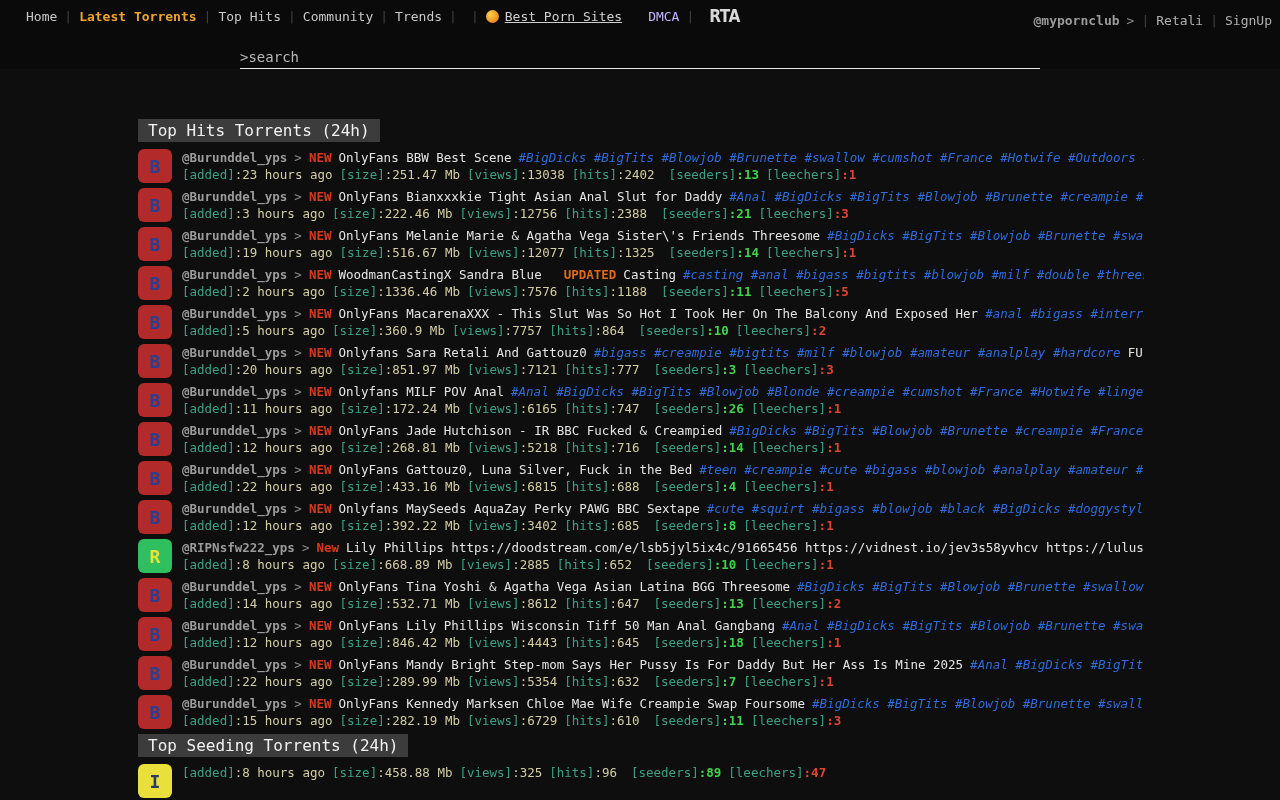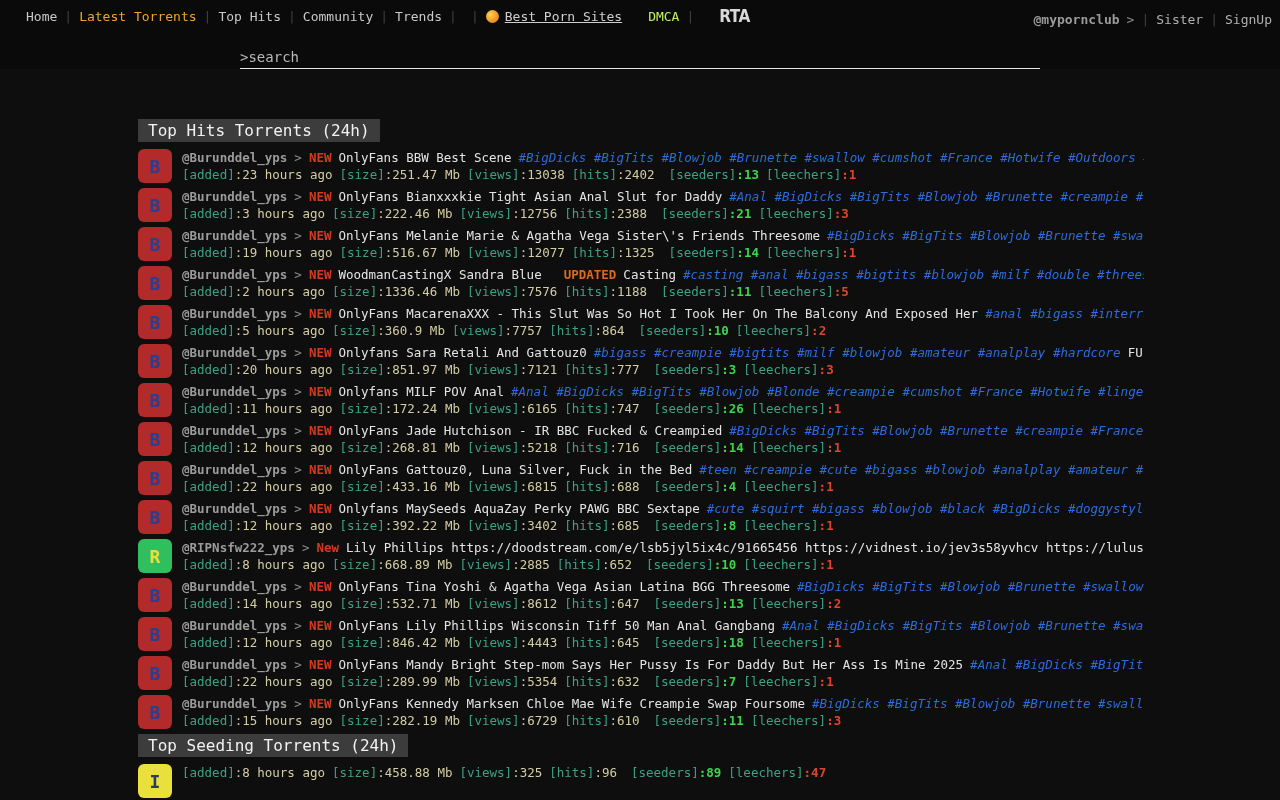--- a/index.html
+++ b/index.html
@@ -3,29 +3,29 @@
 <meta charset="utf-8">
 <style>
   * { margin:0; padding:0; box-sizing:border-box; }
   html,body { width:1280px; height:800px; overflow:hidden; background:#0e0e0e;
               font-family:"DejaVu Sans Mono", monospace; }
   
   .topbar { padding-top:5px; background:#0a0a0a; }
   .navrow { display:flex; align-items:center; height:22px; padding:0 26px; font-size:13px; color:#c2c2c2; position:relative; }
   .navrow .sep { color:#3f3f3f; margin:0 7px; }
   .nav-item { color:#c9c9c9; cursor:pointer; white-space:nowrap; }
-  .nav-item.active { color:var(--accent-orange); font-weight:normal; }
+  .nav-item.active { color:var(--accent-orange); font-weight:bold; }
   .bps { display:flex; align-items:center; gap:6px; }
   .bps-icon { width:13px; height:13px; border-radius:50%;
               background:radial-gradient(circle at 35% 35%, #ffd24a 0%, #f09a28 55%, #d8641a 100%); }
   .bps-label { text-decoration:underline; color:#cfcfcf;text-align:center; }
-  .dmca { color:#bef264; margin-left:26px; }
-  .rta { color:#d8d8d8; font-weight:bold; font-size:17px; letter-spacing:-0.5px; margin-left:18px;
+  .dmca { color:#c4b5fd; margin-left:26px; }
+  .rta { color:#d8d8d8; font-weight:bold; font-size:17px; letter-spacing:-0.5px; margin-left:8px;
          font-family:"DejaVu Sans", sans-serif; font-stretch:condensed; }
-  .nav-right { position:absolute; right:8px; top:0; height:22px; display:flex; align-items:flex-end; }
+  .nav-right { position:absolute; right:8px; top:8px; height:22px; display:flex; align-items:flex-start; }
   .me { font-weight:bold; color:#9a9a9a; }
   .me-arrow { color:#8a8a8a; margin-left:7px; }
   .auth { color:#b0b0b0; cursor:pointer; }
   .searchwrap { margin:19px 0 0 240px; width:800px; }
   .searchwrap input { width:100%; background:transparent; border:none; border-bottom:1px solid #e6e6e6;
                       color:#b9b9b9; font-family:inherit; font-size:14px; height:23px; outline:none; }
   .searchwrap input::placeholder { color:#b9b9b9; opacity:1; }
   
   .content { margin:50px 0 0 138px; width:1006px; }
   .section-header { display:inline-block; background:var(--header-bg); color:#f2f2f2;
@@ -74,21 +74,21 @@
       <span class="bps-icon"></span>
       <span class="bps-label">Best Porn Sites</span>
     </span>
     <span class="dmca nav-item">DMCA</span>
     <span class="sep">|</span>
     <span class="rta">RTA</span>
     <span class="nav-right">
       <span class="me">@mypornclub</span>
       <span class="me-arrow">&gt;</span>
       <span class="sep">|</span>
-      <span class="auth">Sister</span>
+      <span class="auth">Retali</span>
       <span class="sep">|</span>
       <span class="auth">SignUp</span>
     </span>
   </div>
   <div class="searchwrap">
     <input type="text" placeholder="&gt;search" style="">
   </div>
 </div>
 
 <div class="content">

